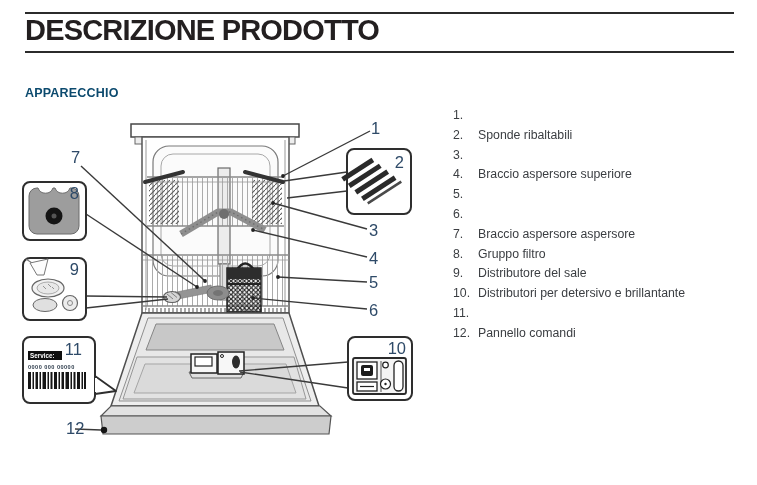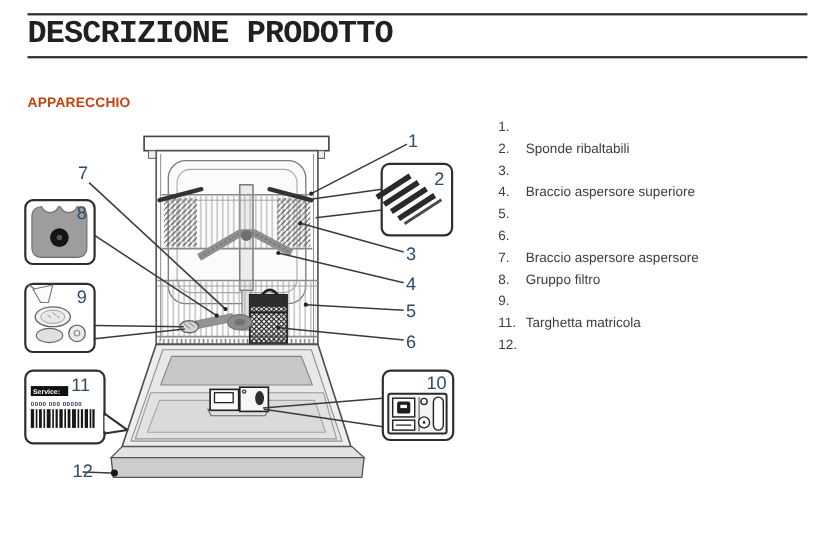--- a/index.html
+++ b/index.html
@@ -4,23 +4,23 @@
 <style>
   html,body{margin:0;padding:0;}
   body{
     width:757px;height:485px;background:#ffffff;position:relative;overflow:hidden;
     font-family:"Liberation Sans",sans-serif;color:#3b3e42;
   }
   .rule{position:absolute;left:25px;width:709px;background:#2b2b2b;}
   #rule-top{top:12px;height:1.5px;}
   #rule-bottom{top:51px;height:2px;}
   h1{position:absolute;left:25px;top:14px;margin:0;font-size:29px;font-weight:bold;
-     letter-spacing:-0.8px;color:#231f20;white-space:nowrap;font-family:Liberation Mono, monospace;}
+     letter-spacing:-0.8px;color:#231f20;white-space:nowrap;}
   h2{position:absolute;left:25px;top:86px;margin:0;font-size:12.5px;font-weight:bold;
-     color:#c2410c;letter-spacing:0.2px;}
+     color:#0c4a6e;letter-spacing:0.2px;}
   .parts{position:absolute;left:453px;top:106px;width:300px;}
   .prow{display:flex;font-size:12.3px;line-height:19.8px;}
   .prow .n{width:25px;flex:none;}
   svg.diagram{position:absolute;left:15px;top:110px;}
   svg text{font-family:"Liberation Sans",sans-serif;}
   .callout-num{font-size:16.5px;fill:#2e4a68;}
   .svc-title{font-size:6.3px;font-weight:bold;fill:#ffffff;}
   .svc-code{font-size:5.6px;font-weight:bold;fill:#2b3a4a;letter-spacing:0.45px;}
   .lead{stroke:#3a3a3a;stroke-width:1.4;fill:none;}
   .cbox{fill:#ffffff;stroke:#2e2e2e;stroke-width:2;}
@@ -58,27 +58,32 @@
   <div class="prow">
       <span class="n">7.</span>
       <span>Braccio aspersore aspersore</span>
     </div>
   <div class="prow">
       <span class="n">8.</span>
       <span>Gruppo filtro</span>
     </div>
   <div class="prow">
       <span class="n">9.</span>
+      <span>Distributore del sale</span>
+    </div>
+  <div class="prow">
+      <span class="n">10.</span>
+      <span>Distributori per detersivo e brillantante</span>
     </div>
   <div class="prow">
       <span class="n">11.</span>
-      <span>Targhetta matricola</span>
     </div>
   <div class="prow">
       <span class="n">12.</span>
+      <span>Pannello comandi</span>
     </div>
 </div>
 
 <svg class="diagram" width="430" height="335" viewBox="0 0 430 335">
   <defs>
     <pattern id="tines" width="5" height="8" patternUnits="userSpaceOnUse">
       <path d="M2.5 0V8" stroke="#ababab" stroke-width="1"></path>
     </pattern>
     <pattern id="teeth" width="4" height="8" patternUnits="userSpaceOnUse">
       <path d="M2 0V8" stroke="#777" stroke-width="1.3"></path>

